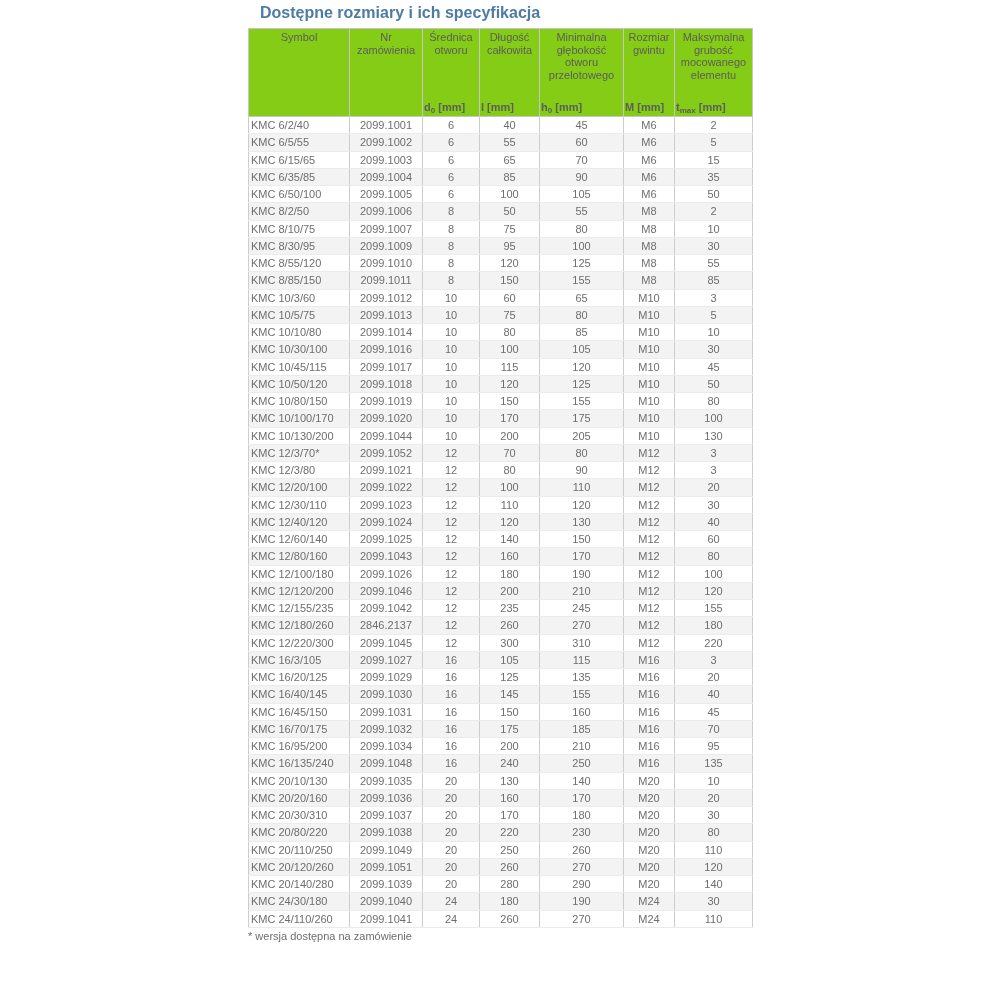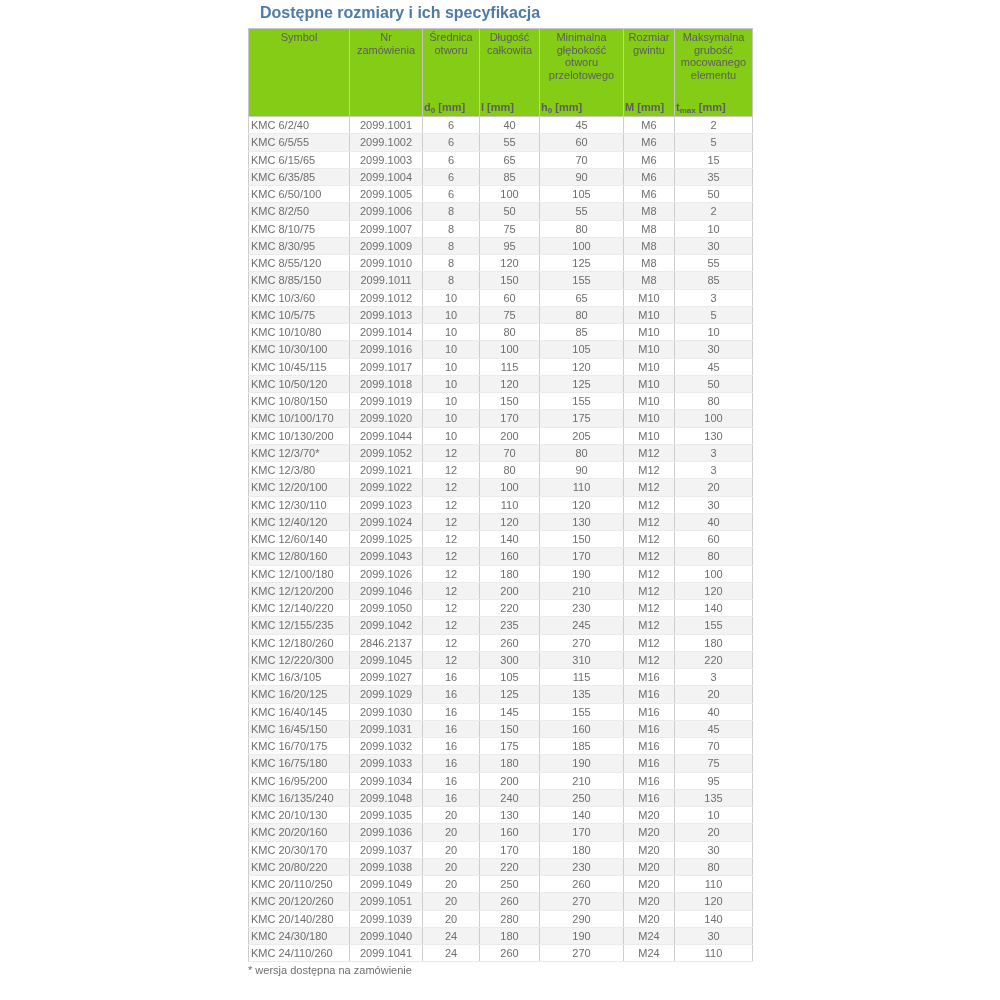--- a/index.html
+++ b/index.html
@@ -435,29 +435,20 @@
   <tr>
     <td class="sym">KMC 12/120/200</td>
     <td>2099.1046</td>
     <td>12</td>
     <td>200</td>
     <td>210</td>
     <td>M12</td>
     <td>120</td>
   </tr>
 
-  <tr>
-    <td class="sym">KMC 12/140/220</td>
-    <td>2099.1050</td>
-    <td>12</td>
-    <td>220</td>
-    <td>230</td>
-    <td>M12</td>
-    <td>140</td>
-  </tr>
 
   <tr>
     <td class="sym">KMC 12/155/235</td>
     <td>2099.1042</td>
     <td>12</td>
     <td>235</td>
     <td>245</td>
     <td>M12</td>
     <td>155</td>
   </tr>
@@ -526,29 +517,20 @@
   <tr>
     <td class="sym">KMC 16/70/175</td>
     <td>2099.1032</td>
     <td>16</td>
     <td>175</td>
     <td>185</td>
     <td>M16</td>
     <td>70</td>
   </tr>
 
-  <tr>
-    <td class="sym">KMC 16/75/180</td>
-    <td>2099.1033</td>
-    <td>16</td>
-    <td>180</td>
-    <td>190</td>
-    <td>M16</td>
-    <td>75</td>
-  </tr>
 
   <tr>
     <td class="sym">KMC 16/95/200</td>
     <td>2099.1034</td>
     <td>16</td>
     <td>200</td>
     <td>210</td>
     <td>M16</td>
     <td>95</td>
   </tr>
@@ -577,21 +559,21 @@
     <td class="sym">KMC 20/20/160</td>
     <td>2099.1036</td>
     <td>20</td>
     <td>160</td>
     <td>170</td>
     <td>M20</td>
     <td>20</td>
   </tr>
 
   <tr>
-    <td class="sym">KMC 20/30/170</td>
+    <td class="sym">KMC 20/30/310</td>
     <td>2099.1037</td>
     <td>20</td>
     <td>170</td>
     <td>180</td>
     <td>M20</td>
     <td>30</td>
   </tr>
 
   <tr>
     <td class="sym">KMC 20/80/220</td>

